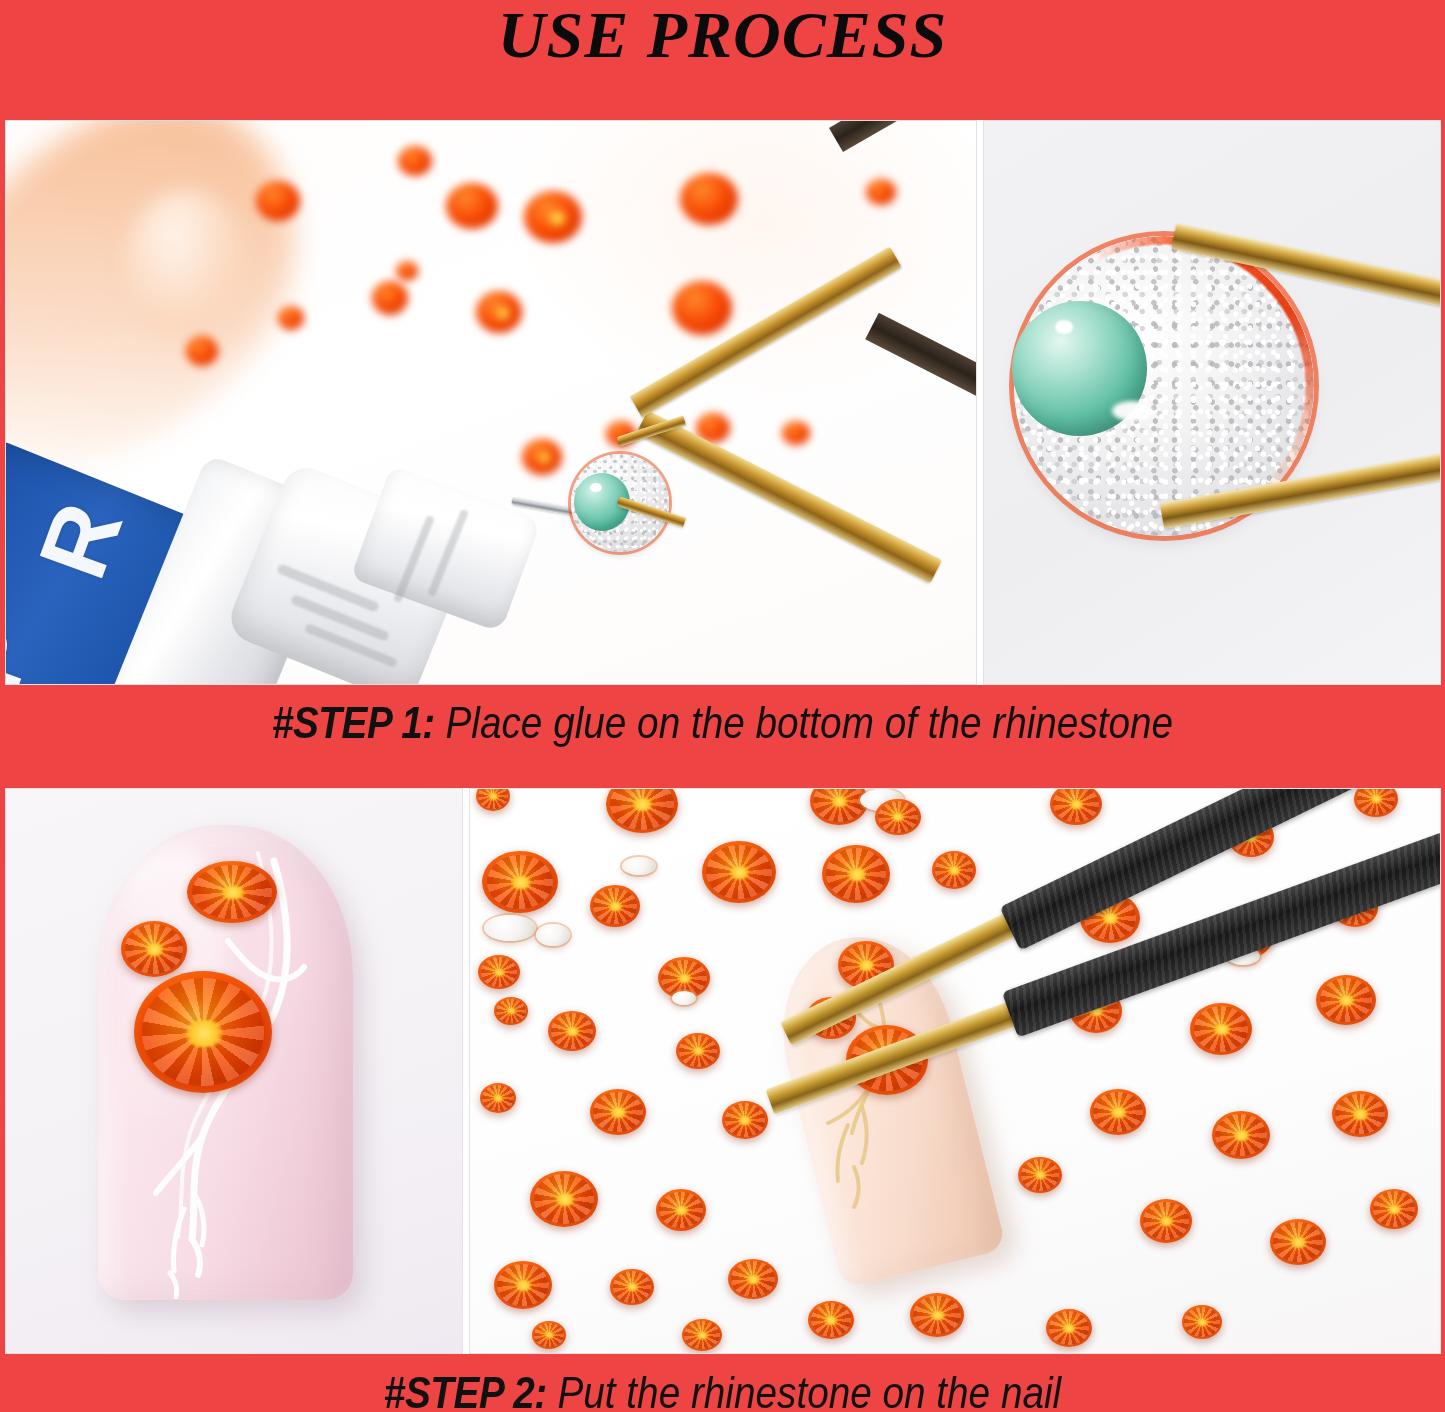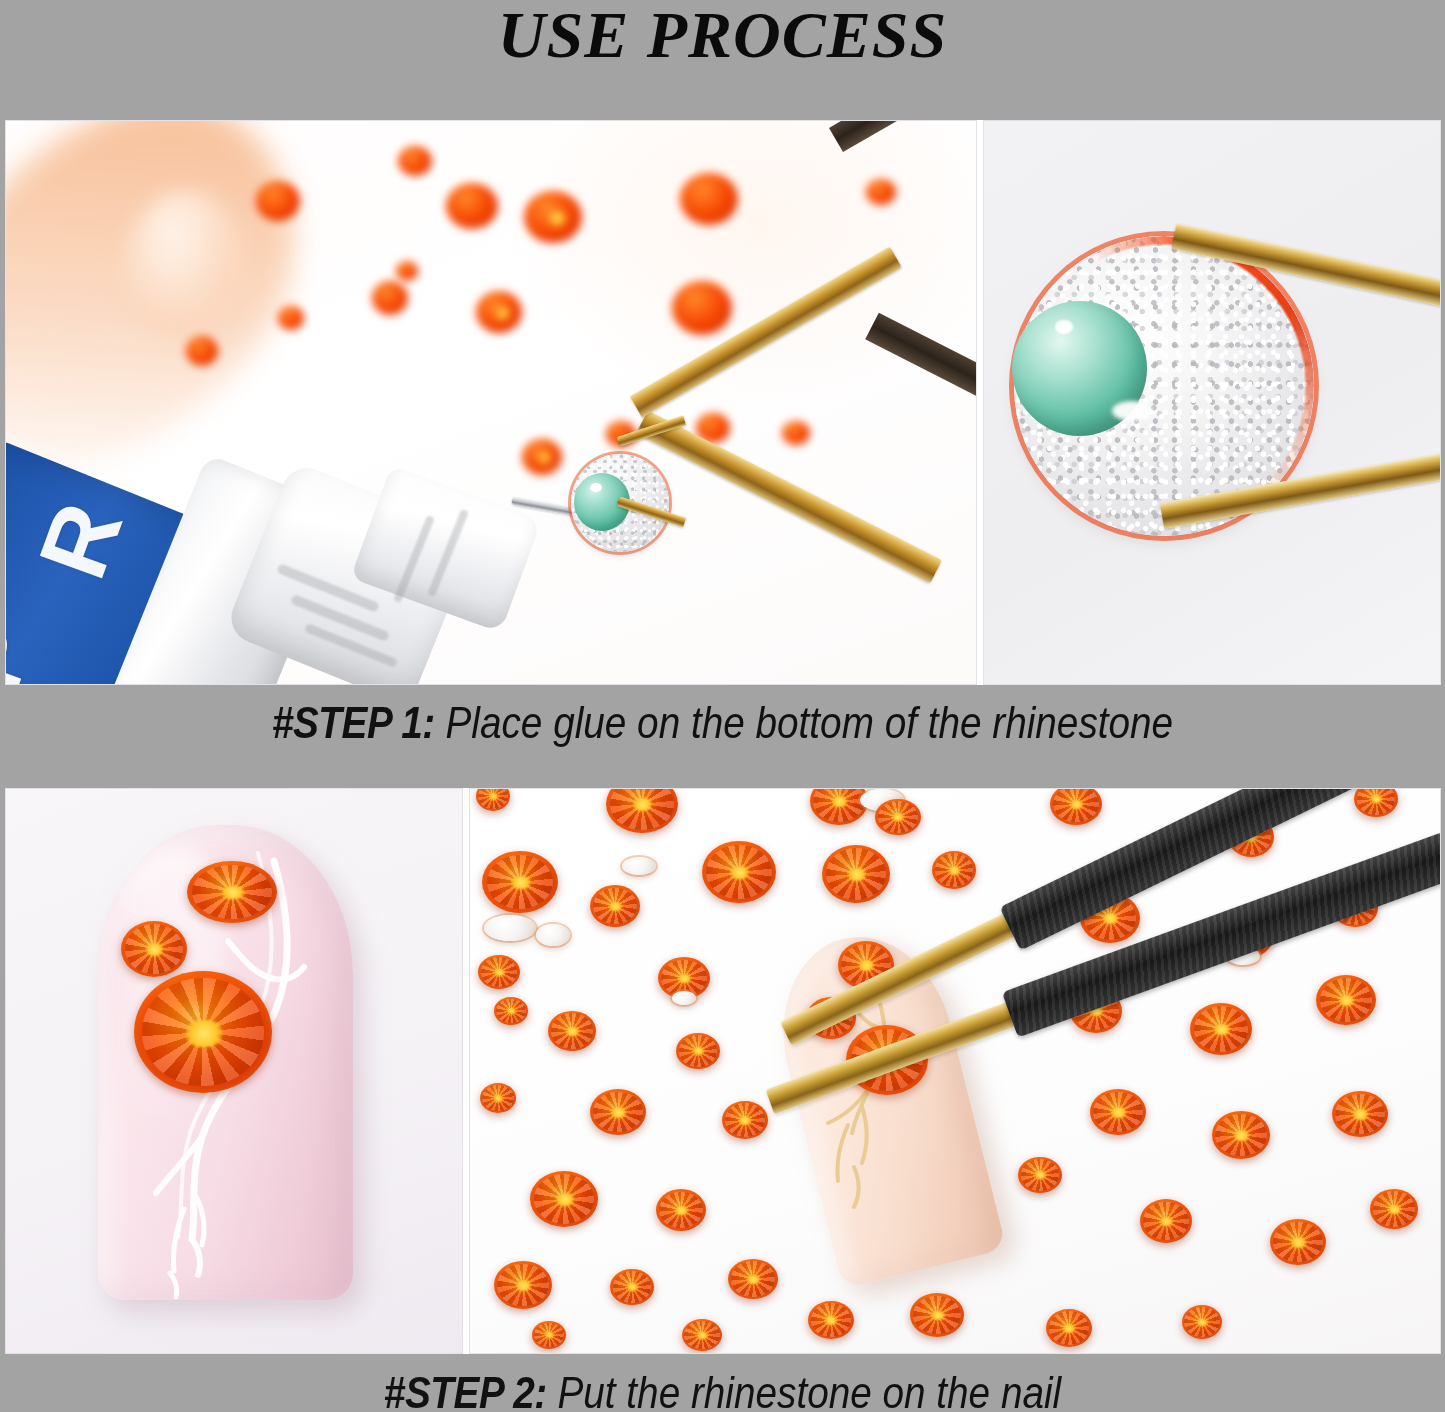--- a/index.html
+++ b/index.html
@@ -11,21 +11,21 @@
     width: 1445px;
     height: 1412px;
     font-family: "Liberation Sans", sans-serif;
     overflow: hidden;
     position: relative;
   }
   .page {
     position: relative;
     width: 1445px;
     height: 1412px;
-    background: #a3a3a3;
+    background: #ef4444;
   }
 
   
   .title {
     position: absolute;
     left: 0;
     top: 2px;
     width: 1445px;
     text-align: center;
     font-family: "Liberation Serif", "DejaVu Serif", serif;

